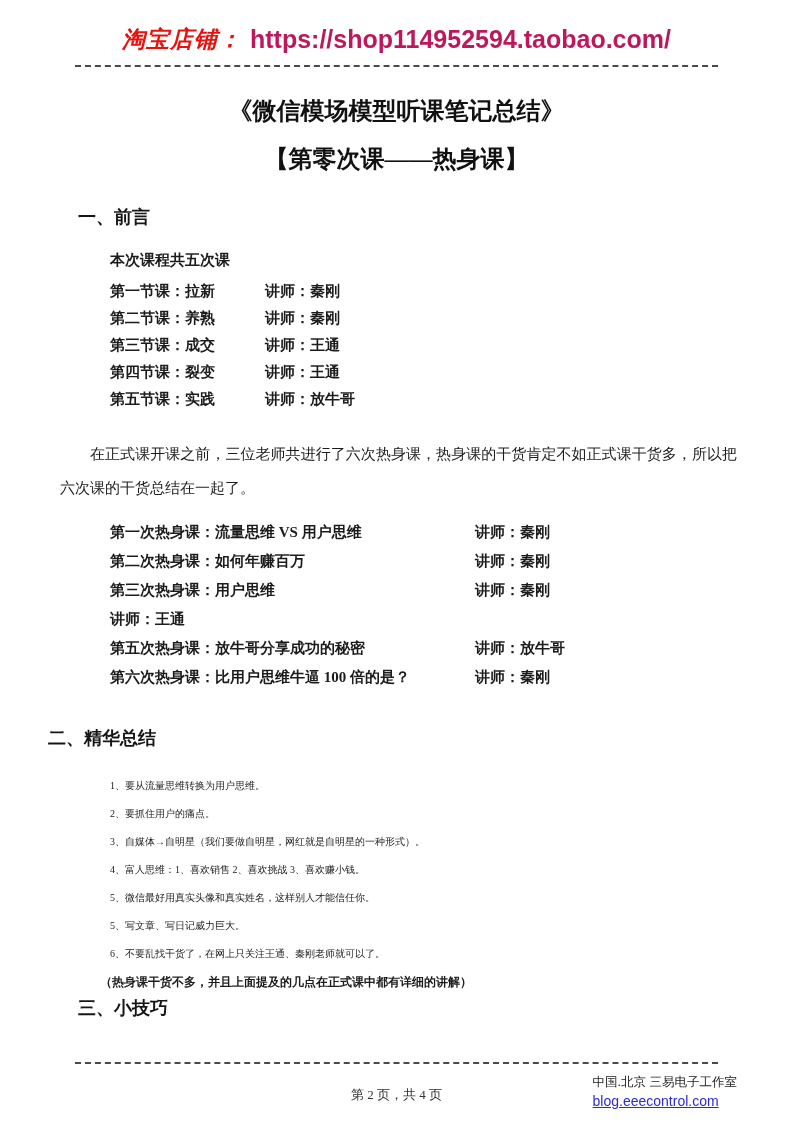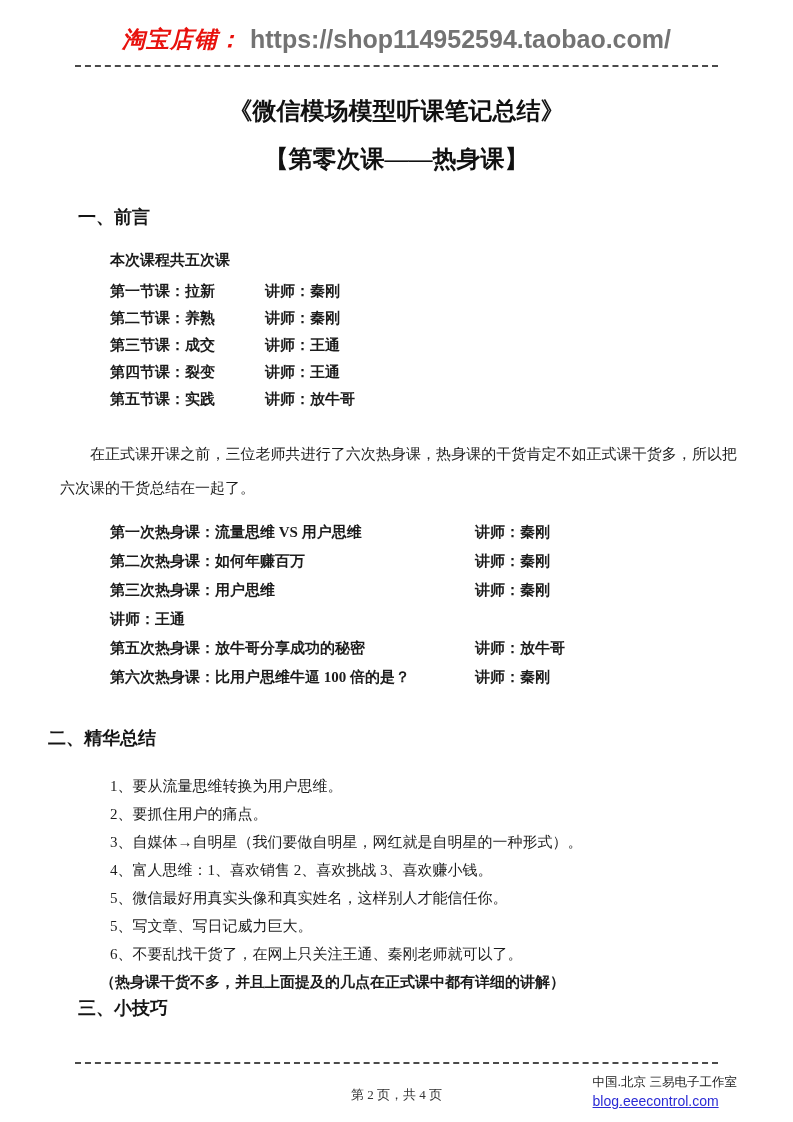--- a/index.html
+++ b/index.html
@@ -20,21 +20,21 @@
   .shop-label {
     color: #e8110d;
     font-size: 23px;
     font-weight: bold;
     font-style: italic;
     letter-spacing: 1px;
     margin-right: 8px;
     vertical-align: middle;
   }
   .shop-url {
-    color: #737373;
+    color: #be185d;
     font-family: "Liberation Sans", "DejaVu Sans", sans-serif;
     font-size: 25px;
     font-weight: bold;
     text-decoration: none;
     vertical-align: middle;
   }
   .dashed-divider {
     margin: 10px 75px 0 75px;
     border-top: 2px dashed #4a4a4a;
     height: 0;
@@ -85,27 +85,27 @@
   .warmup-list { margin: 13px 0 0 110px; }
   .warmup-row {
     display: flex;
     line-height: 29px;
     font-size: 15px;
     font-weight: bold;
   }
   .warmup-row .label { width: 365px; }
   .summary-list {
     margin: 22px 60px 0 110px;
-    font-size: 15px;
+    font-size: 10px;
     line-height: 28px;
   }
   .summary-item { list-style: none; }
   .summary-note {
     margin: 0 60px 0 100px;
-    font-size: 15px;
+    font-size: 12px;
     font-weight: bold;
     line-height: 28px;
   }
   .page-footer {
     position: absolute;
     left: 0; right: 0; bottom: 0;
     height: 60px;
   }
   .footer-divider {
     position: absolute;

